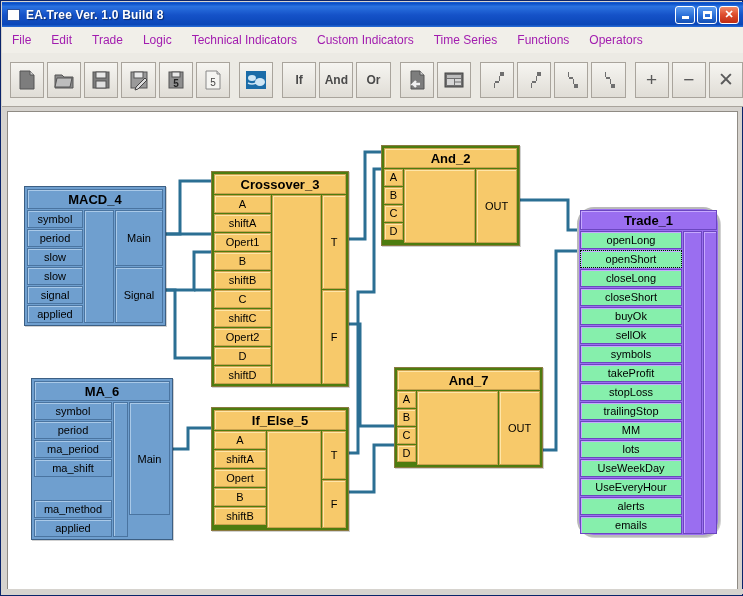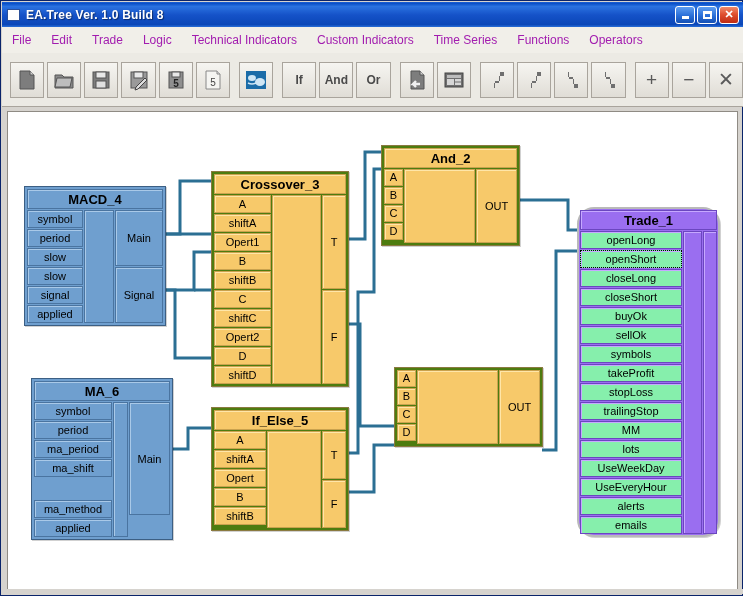--- a/index.html
+++ b/index.html
@@ -419,20 +419,21 @@
         </div>
         <div class="filler"></div>
         <div class="ports-out">
           <div class="oport" style="width:24px;height:48px;">T</div>
           <div class="oport" style="width:24px;height:48px;">F</div>
         </div>
       </div>
     </div>
 
     <div class="node" id="node-and7" style="left:386px;top:255px;width:149px;">
+      <div class="node-title">And_7</div>
       <div class="node-body">
         <div class="ports-in">
           <div class="port" style="width:19px;height:17px;line-height:15px;">A</div>
           <div class="port" style="width:19px;height:17px;line-height:15px;">B</div>
           <div class="port" style="width:19px;height:17px;line-height:15px;">C</div>
           <div class="port" style="width:19px;height:17px;line-height:15px;">D</div>
         </div>
         <div class="filler"></div>
         <div class="ports-out">
           <div class="oport" style="width:41px;height:74px;">OUT</div>

